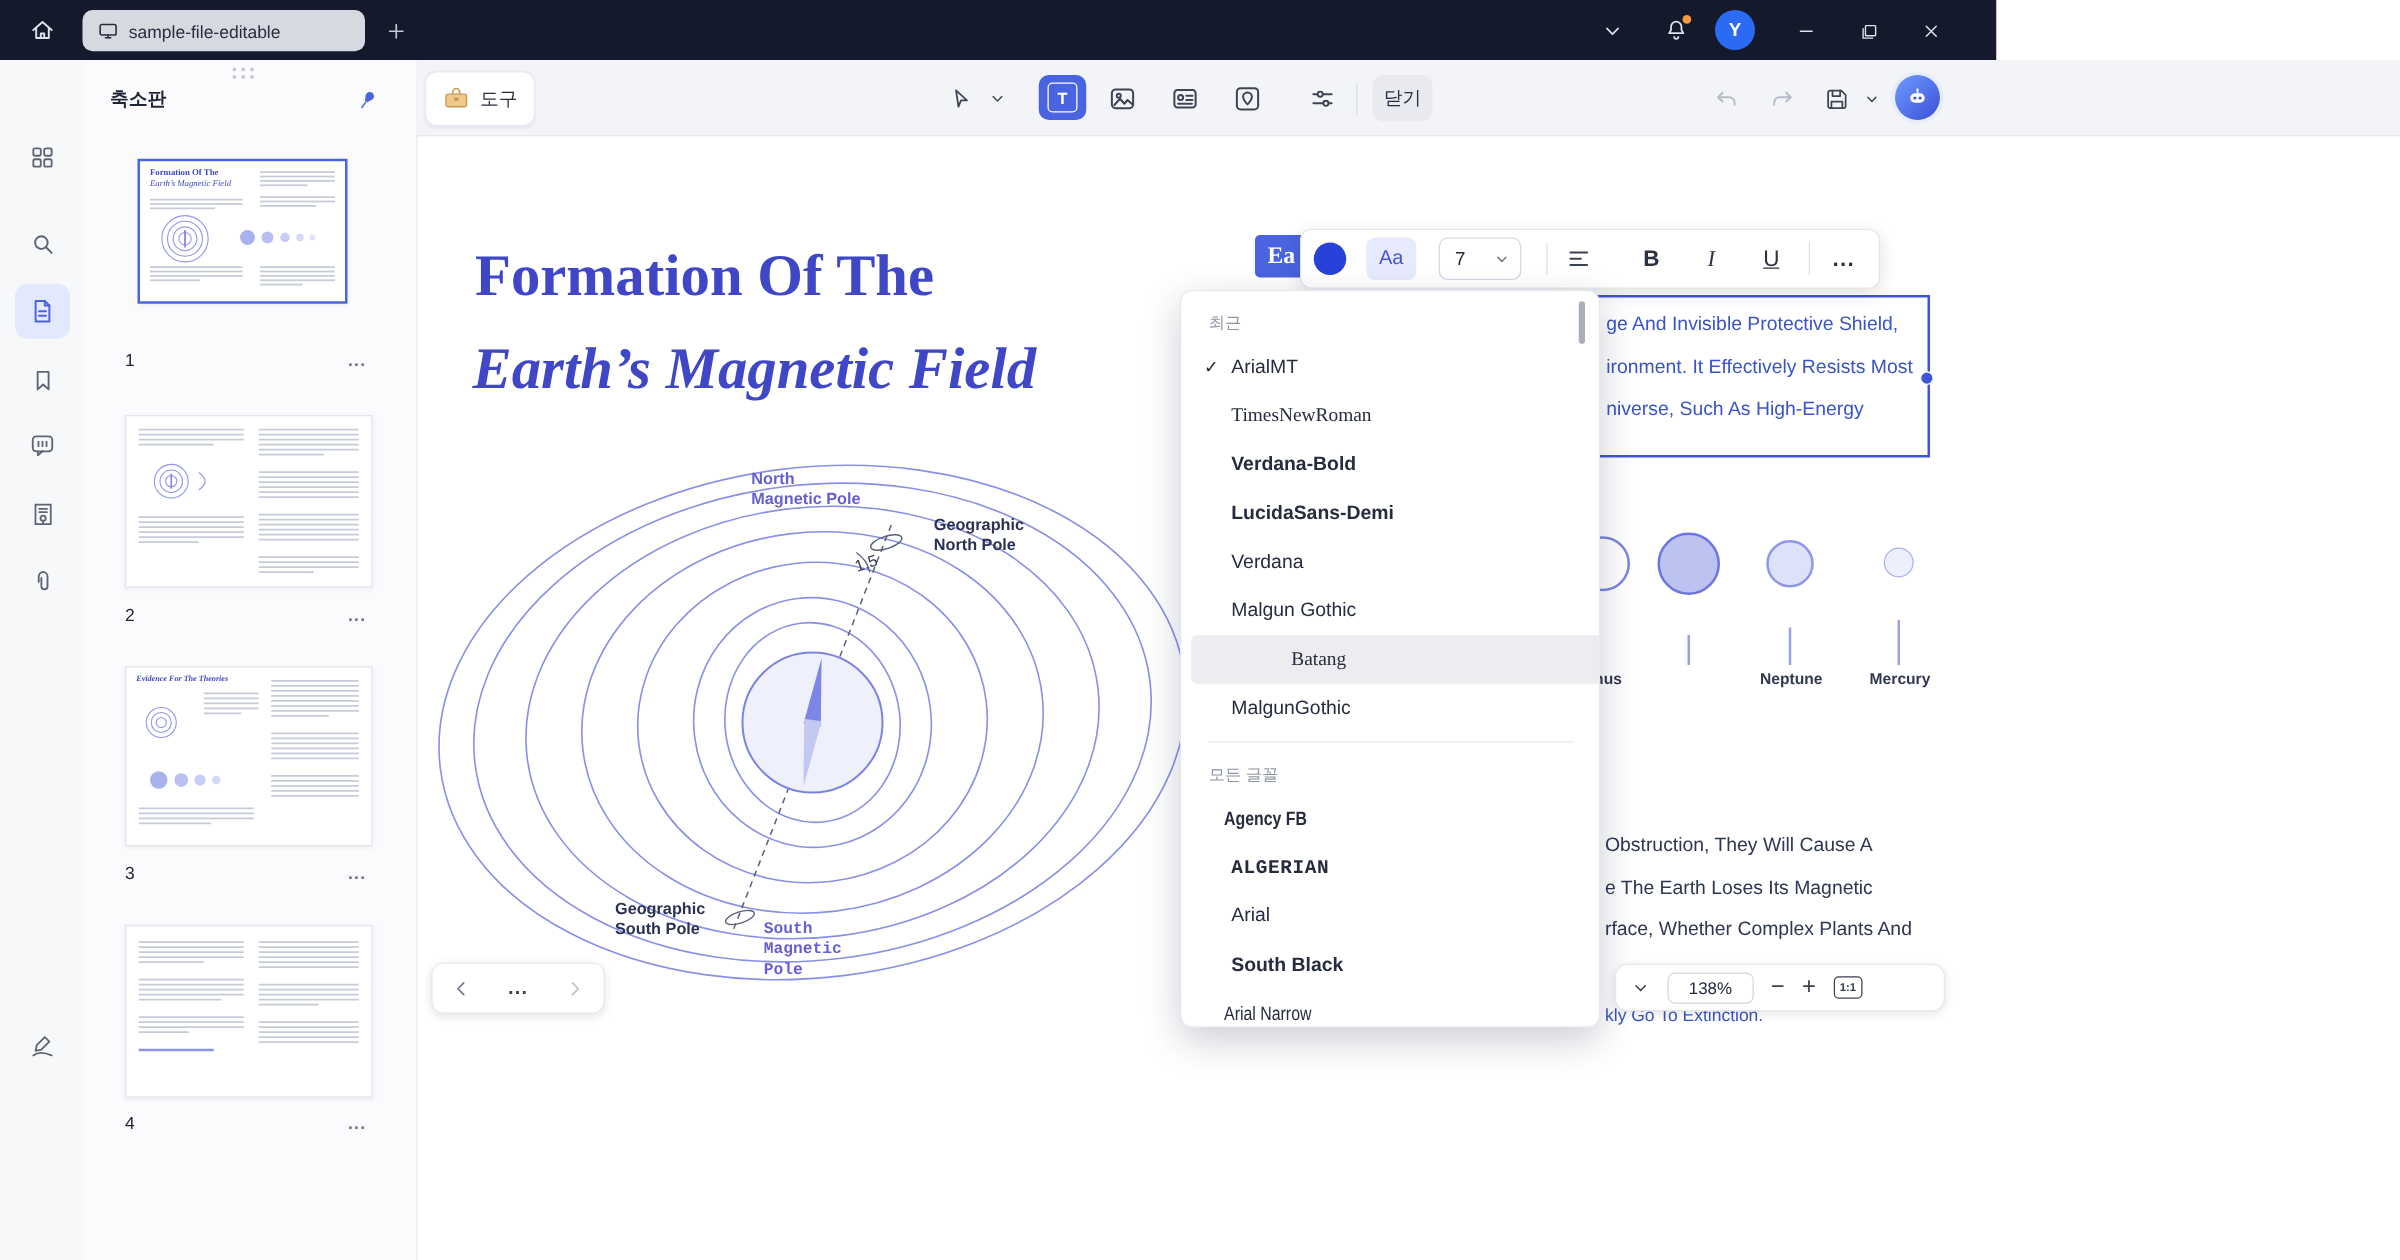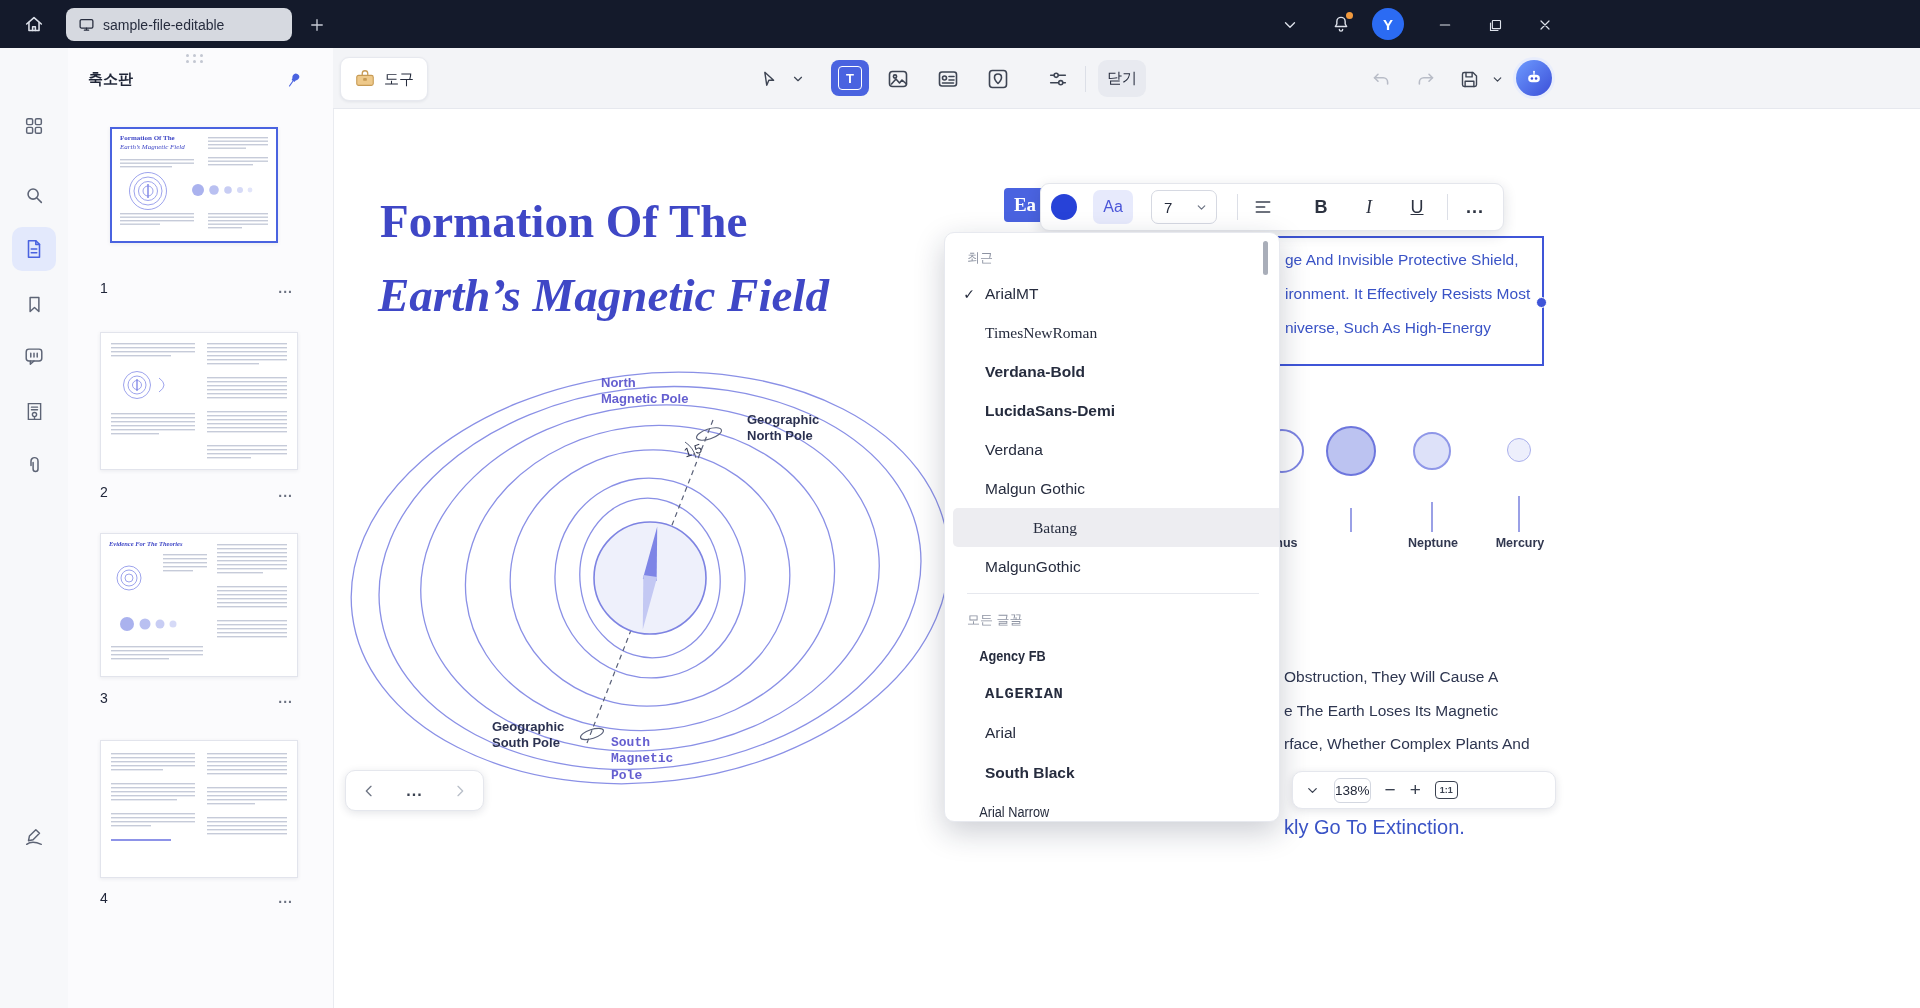--- a/index.html
+++ b/index.html
@@ -4,21 +4,21 @@
 <style>
   html,body{margin:0;padding:0;background:#e9eaee;}
   .stage{position:relative;width:1920px;height:1008px;overflow:hidden;background:#fff;
          font-family:"Liberation Sans","DejaVu Sans",sans-serif;color:#23293a;}
   .abs{position:absolute;}
   button{font:inherit;border:none;background:none;cursor:pointer;padding:0;color:inherit;}
   .preline{white-space:pre-line;}
   svg{display:block;}
 
   
-  .titlebar{position:absolute;left:0;top:0;width:1920px;height:48px;background:#141a2b;}
+  .titlebar{position:absolute;left:0;top:0;width:1597px;height:48px;background:#141a2b;}
   .tb-ic{color:#dde1ea;display:flex;align-items:center;justify-content:center;}
   .tab{position:absolute;left:66px;top:8px;width:226px;height:33px;background:#d6d9e0;border-radius:8px;
        display:flex;align-items:center;gap:8px;padding:0 12px;box-sizing:border-box;color:#272d3e;font-size:14px;}
   .avatar{position:absolute;left:1372px;top:8px;width:32px;height:32px;border-radius:50%;background:#2b6bf3;
           color:#fff;font-weight:700;font-size:15px;display:flex;align-items:center;justify-content:center;}
 
   
   .rail{position:absolute;left:0;top:48px;width:68px;height:960px;background:#f7f8fa;border-right:1px solid #e9ebf0;}
   .rail-btn{position:absolute;left:12px;width:44px;height:44px;border-radius:10px;display:flex;align-items:center;justify-content:center;color:#5d6475;}
   .rail-btn.active{background:#e3e9fc;color:#4a63e0;}
@@ -59,21 +59,21 @@
               font-style:italic;font-size:47px;color:#3f47c6;}
   .diag-label{position:absolute;font-size:13px;font-weight:700;line-height:1.25;}
   .purple{color:#655fd0;} .navy{color:#2b3150;}
   .textbox{position:absolute;left:1246px;top:236px;width:298px;height:130px;border:2px solid #3f55d8;background:#fff;box-sizing:border-box;z-index:10;}
   .textbox .lines{position:absolute;left:37px;top:5px;font-size:15.5px;color:#3a53c6;line-height:33.8px;white-space:nowrap;}
   .handle{position:absolute;width:9px;height:9px;border-radius:50%;background:#3f55d8;border:1.5px solid #fff;z-index:11;}
   .planet{position:absolute;border-radius:50%;box-sizing:border-box;z-index:8;}
   .ptick{position:absolute;width:1.5px;background:#9aa0e6;z-index:8;}
   .plabel{position:absolute;font-size:12.5px;font-weight:700;color:#323850;text-align:center;z-index:8;}
   .lowline{position:absolute;left:1284px;font-size:15.5px;color:#2e3650;white-space:nowrap;z-index:8;}
-  .footline{position:absolute;left:1284px;top:804px;font-size:20px;color:#3a53c6;white-space:nowrap;z-index:8;margin-top:12px;}
+  .footline{position:absolute;left:1284px;top:804px;font-size:14px;color:#3a53c6;white-space:nowrap;z-index:8;}
 
   
   .ea-chip{position:absolute;left:1004px;top:188px;width:42px;height:34px;background:#4a63e0;border-radius:4px;z-index:25;
            color:#fff;font-family:"Liberation Serif","DejaVu Serif",serif;font-weight:700;font-size:19px;
            display:flex;align-items:center;justify-content:center;}
   .fmtbar{position:absolute;left:1040px;top:183px;width:462px;height:46px;background:#fff;border:1px solid #e4e6ec;
           border-radius:9px;box-shadow:0 4px 14px rgba(25,32,60,.14);z-index:30;}
   .swatch{position:absolute;left:10px;top:10px;width:26px;height:26px;border-radius:50%;background:#2742d8;}
   .aabtn{position:absolute;left:52px;top:6px;width:40px;height:34px;background:#e7eafc;border-radius:7px;
          color:#4a55d8;font-size:16px;display:flex;align-items:center;justify-content:center;}
@@ -100,21 +100,21 @@
   .f-semi{font-weight:600;}
   .f-caps{font-family:Liberation Mono, monospace;font-variant:small-caps;letter-spacing:.5px;}
   .f-narrow{transform:scaleX(.82);transform-origin:left center;}
 
   
   .navpill{position:absolute;left:345px;top:770px;width:137px;height:39px;background:#fff;border:1px solid #e5e7ed;
            border-radius:10px;box-shadow:0 2px 8px rgba(25,32,60,.12);z-index:45;display:flex;align-items:center;justify-content:space-around;}
   .zoombar{position:absolute;left:1292px;top:771px;width:264px;height:38px;background:#fff;border:1px solid #e5e7ed;
            border-radius:10px;box-shadow:0 2px 8px rgba(25,32,60,.12);z-index:45;display:flex;align-items:center;gap:14px;
            padding:0 12px;box-sizing:border-box;}
-  .zoomval{border:1px solid #d3d7e0;border-radius:6px;font-size:13.5px;padding:4px 0;color:#23293a;}
+  .zoomval{border:1px solid #d3d7e0;border-radius:6px;font-size:13.5px;padding:4px 16px;color:#23293a;}
   .fit11{border:1.5px solid #3a4150;border-radius:4px;font-size:9px;font-weight:700;padding:3px 4px;color:#3a4150;}
   .zbtn{font-size:19px;color:#3a4150;}
 </style>
 </head>
 <body>
 
 <div class="stage">
 
   <header class="titlebar">
     <button class="abs tb-ic" style="left:14px;top:7px;width:40px;height:34px;">

